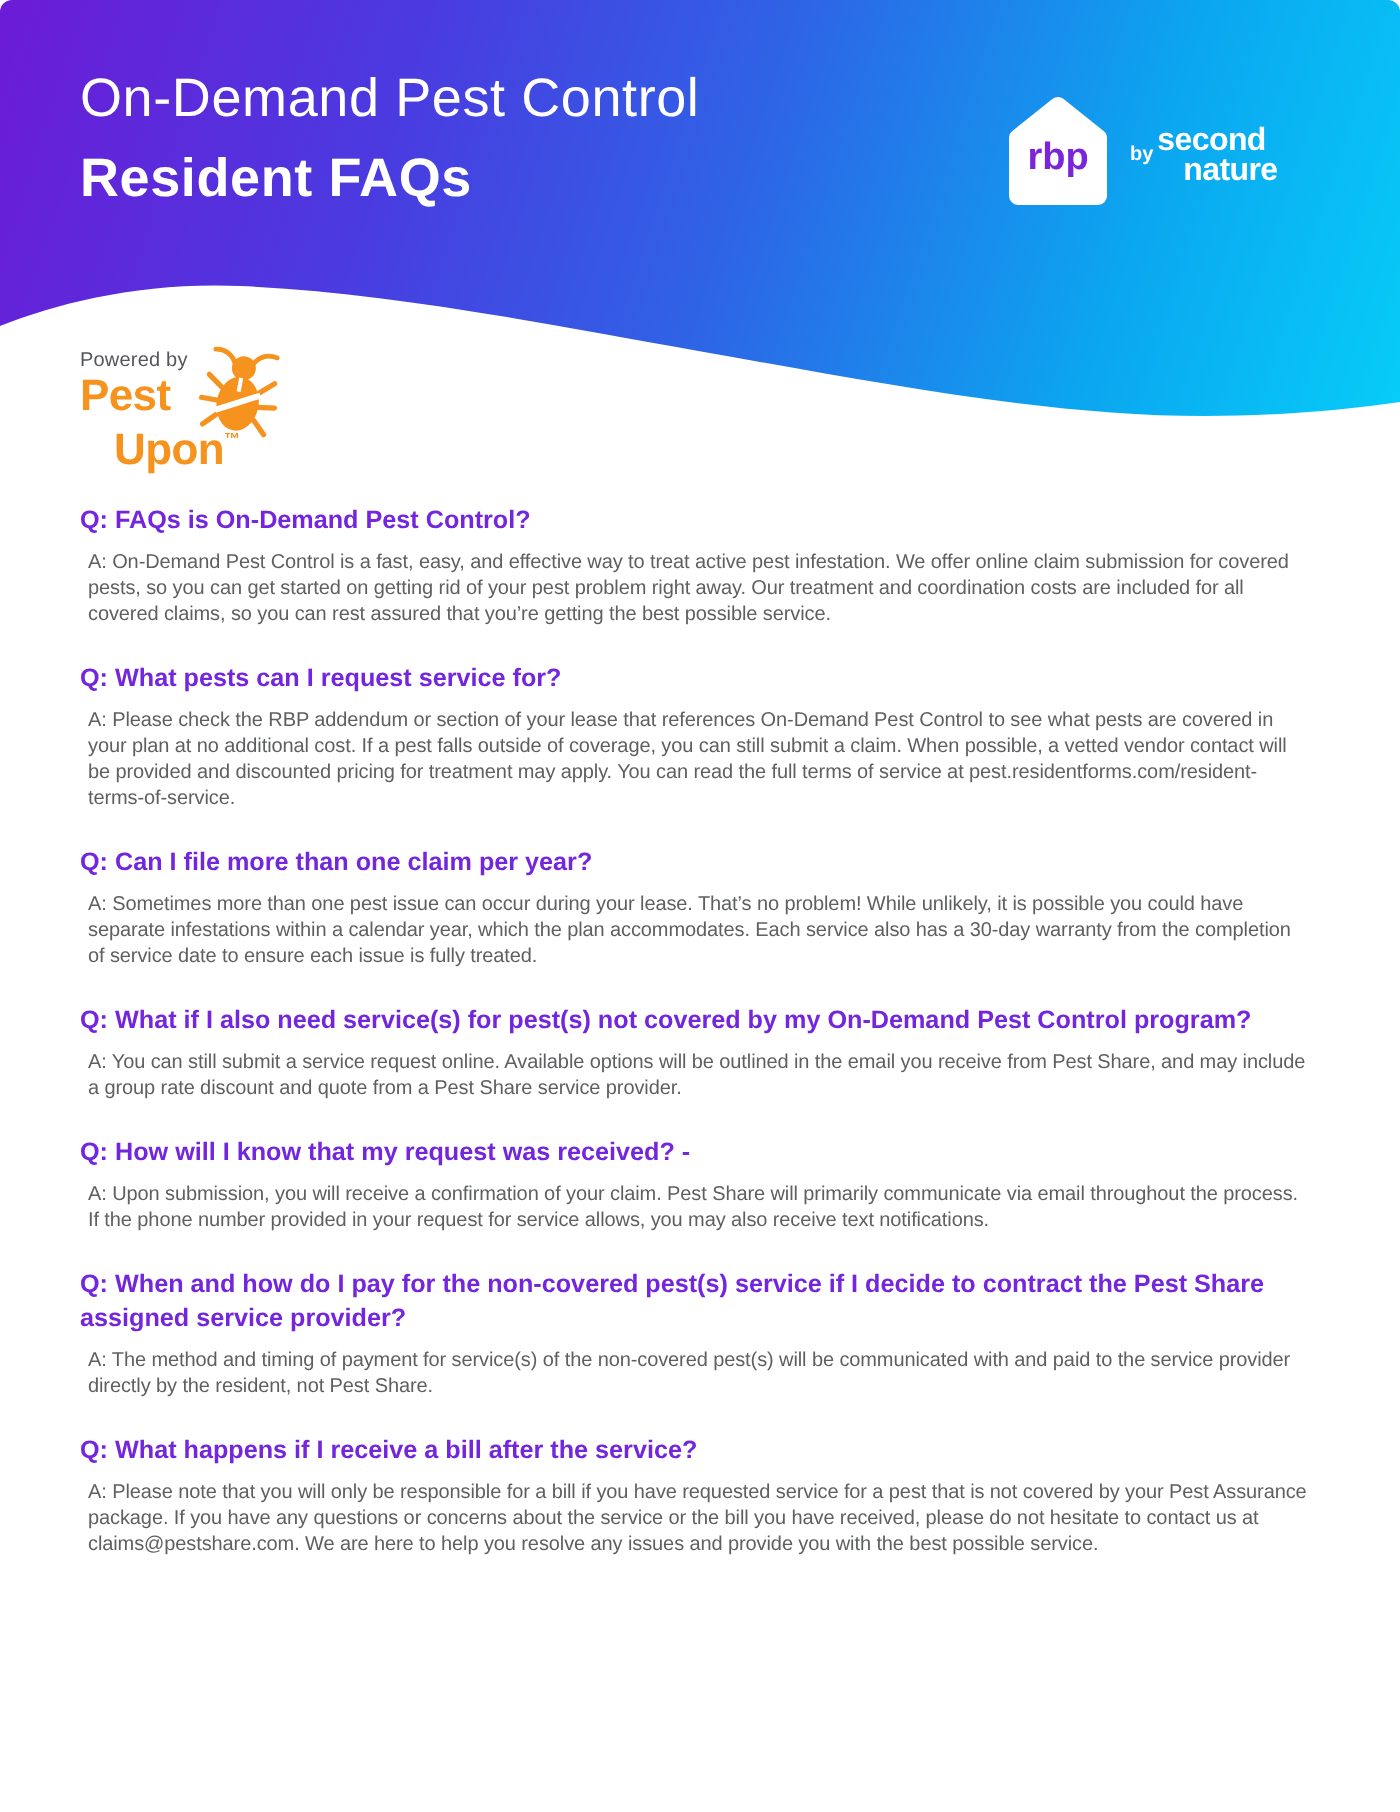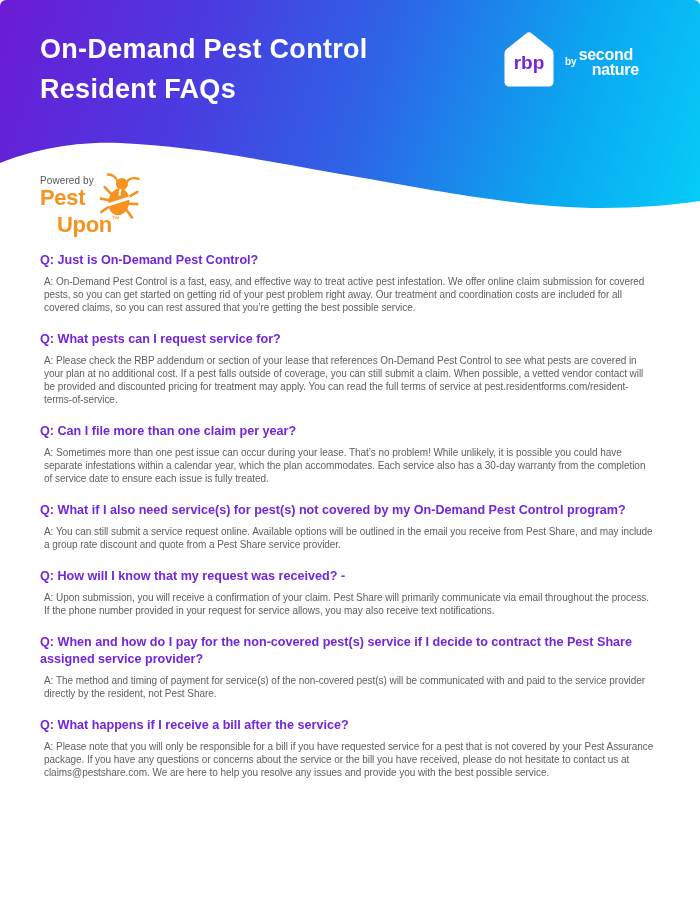--- a/index.html
+++ b/index.html
@@ -26,31 +26,31 @@
   }
   .wave {
     position: absolute; left: 0; bottom: 0;
     width: 700px; height: 100px; display: block;
   }
   .header-titles {
     position: absolute; left: 40px; top: 34px;
     color: #ffffff;
   }
   .title-line1 {
-    font-size: 27px; font-weight: 700; letter-spacing: 0.3px;
+    font-size: 27px; font-weight: 400; letter-spacing: 0.3px;
     line-height: 1.15;
   }
   .title-line2 {
     font-size: 27px; font-weight: 700; letter-spacing: 0.3px;
     line-height: 1.15; margin-top: 9px;
   }
 
   
   .rbp-block {
-    position: absolute; left: 501px; top: 30px;
+    position: absolute; left: 501px; top: 46px;
     display: flex; align-items: center;
   }
   .rbp-svg { width: 56px; height: 64px; display: block; }
   .byline { margin-left: 8px; color: #ffffff; line-height: 1; }
   .by-word { font-size: 10px; font-weight: 600; vertical-align: 10px; margin-right: 2px; }
   .brand-words { display: inline-block; font-weight: 700; font-size: 16px; letter-spacing: -0.3px; }
   .brand-w1 { display: block; }
   .brand-w2 { display: block; padding-left: 13px; margin-top: -1px; }
 
   
@@ -132,21 +132,21 @@
           <line x1="9" y1="33" x2="30" y2="22" stroke="#ffffff" stroke-width="3"></line>
           <line x1="19" y1="15" x2="19" y2="22" stroke="#ffffff" stroke-width="2"></line>
         </svg>
       </div>
     </div>
   </header>
 
   <main>
 
     <section class="faq">
-      <h3>Q: Just is On-Demand Pest Control?</h3>
+      <h3>Q: FAQs is On-Demand Pest Control?</h3>
       <p>A: On-Demand Pest Control is a fast, easy, and effective way to treat active pest infestation. We offer online claim submission for covered pests, so you can get started on getting rid of your pest problem right away. Our treatment and coordination costs are included for all covered claims, so you can rest assured that you’re getting the best possible service.</p>
     </section>
 
     <section class="faq">
       <h3>Q: What pests can I request service for?</h3>
       <p>A: Please check the RBP addendum or section of your lease that references On-Demand Pest Control to see what pests are covered in your plan at no additional cost. If a pest falls outside of coverage, you can still submit a claim. When possible, a vetted vendor contact will be provided and discounted pricing for treatment may apply. You can read the full terms of service at pest.residentforms.com/resident-terms-of-service.</p>
     </section>
 
     <section class="faq">
       <h3>Q: Can I file more than one claim per year?</h3>

